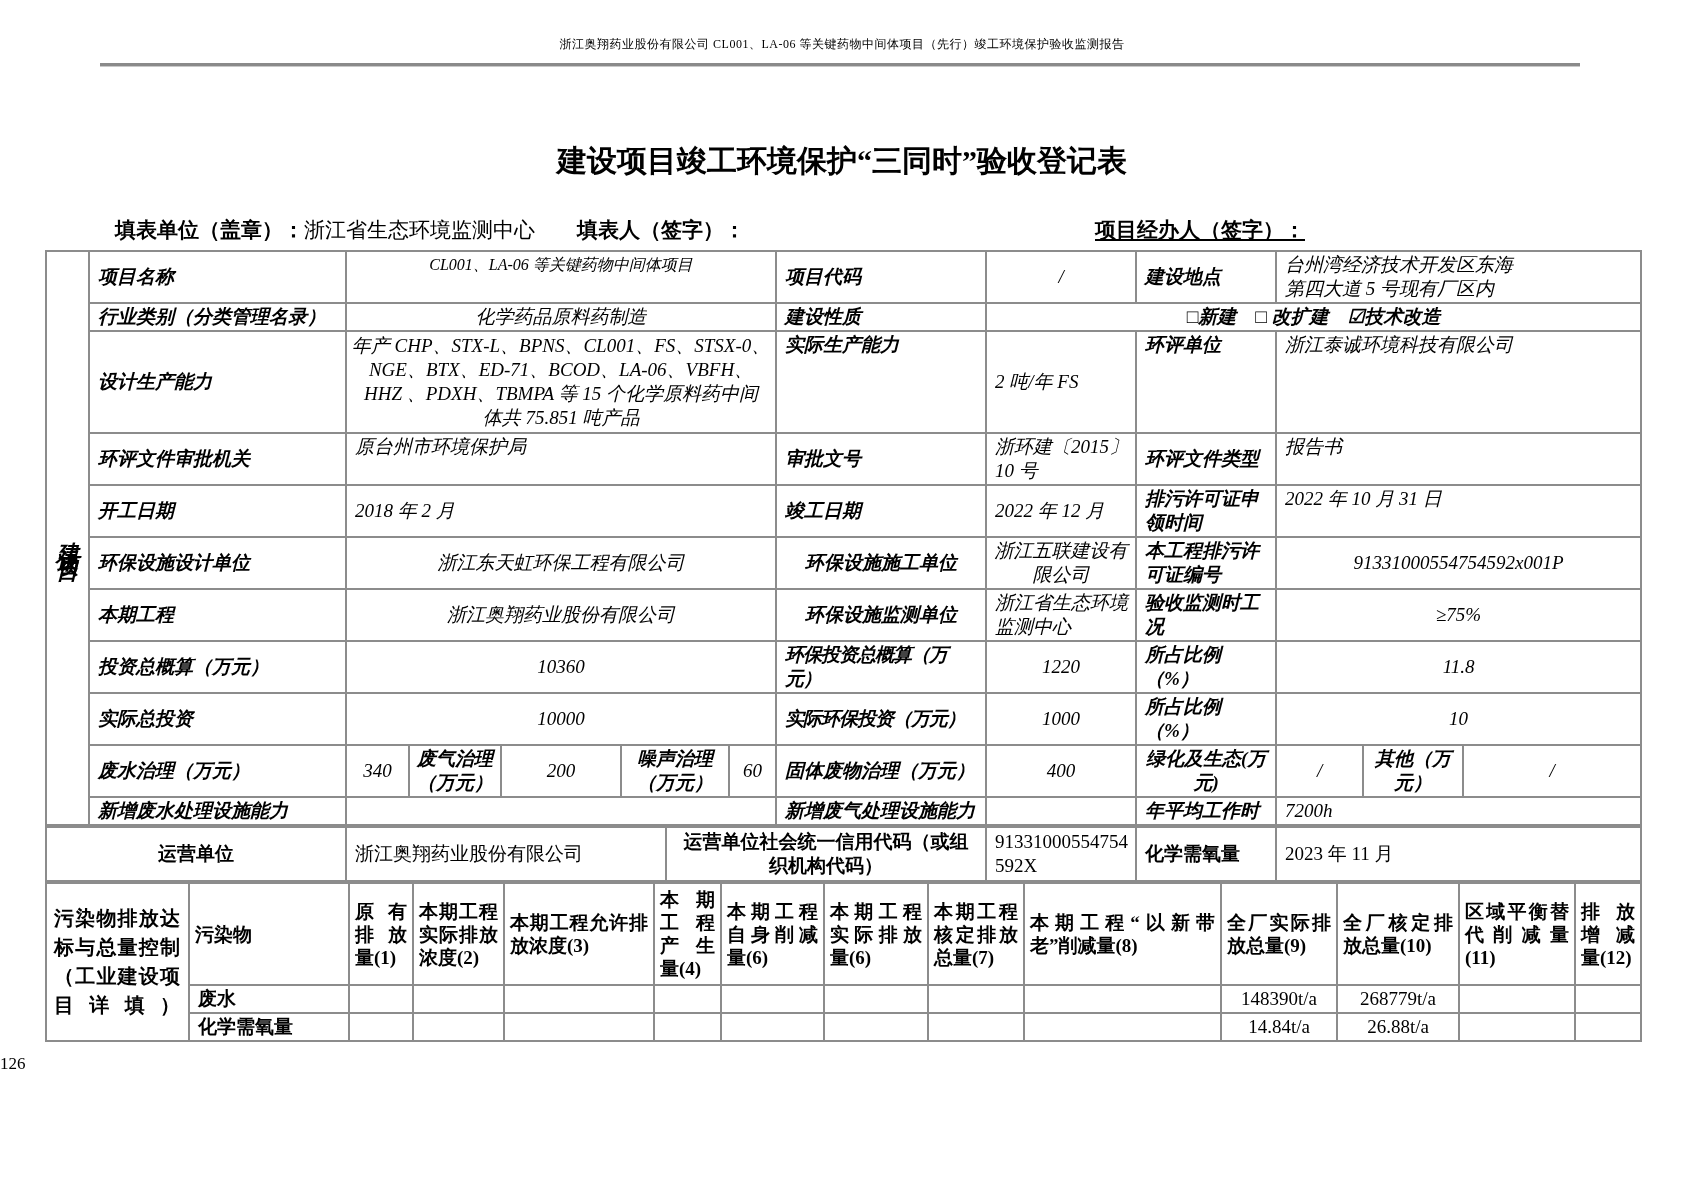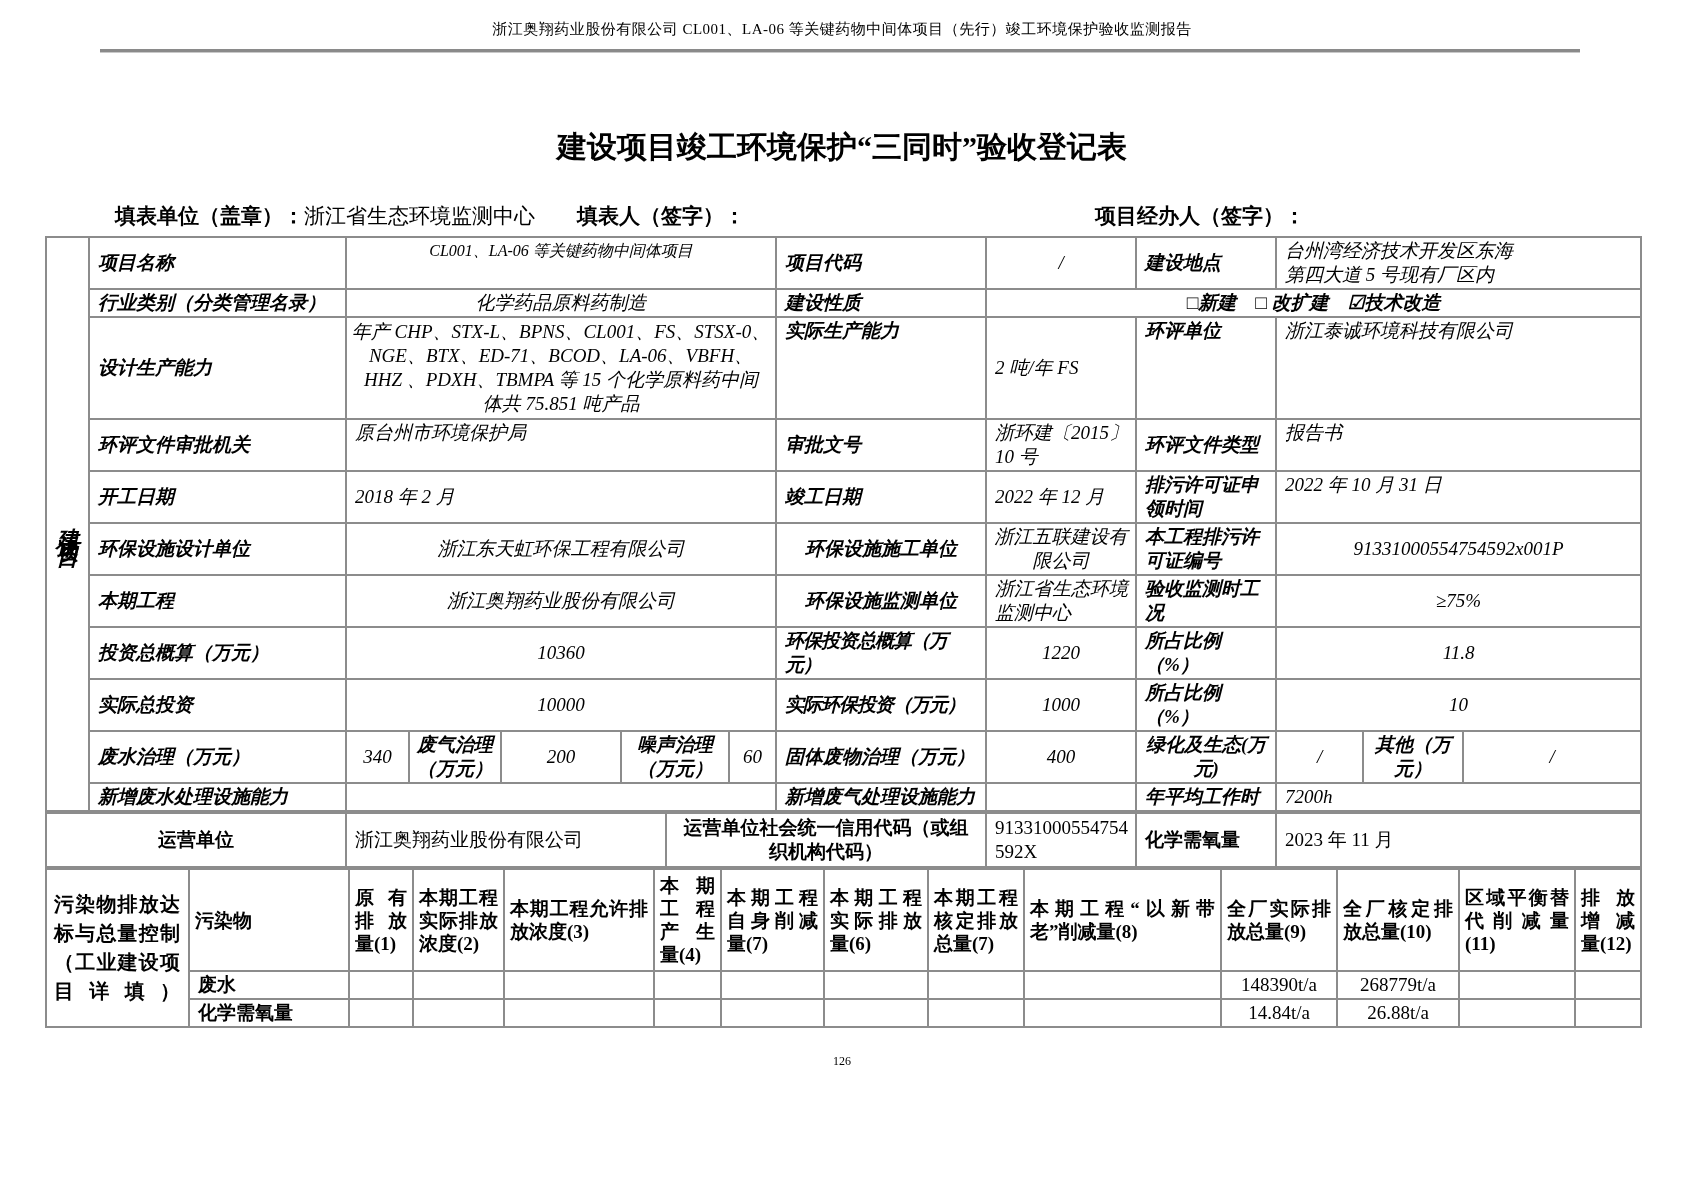--- a/index.html
+++ b/index.html
@@ -1,44 +1,44 @@
 <!DOCTYPE html>
 <html><head>
 <meta charset="utf-8">
 <style>
   * { margin:0; padding:0; box-sizing:border-box; }
   html,body { width:1684px; height:1190px; background:#fff; color:#000;
     font-family:"Liberation Serif","DejaVu Serif",serif; }
-  .doc-header { margin-top:20px; text-align:center; font-size:15px; letter-spacing:0.5px; }
+  .doc-header { margin-top:36px; text-align:center; font-size:12px; letter-spacing:0.5px; }
   .rule { height:4px; background:#8a8a8a; margin:10px 104px 0 100px; border-bottom:1px solid #c9c9c9; }
   .title { margin-top:74px; text-align:center; font-size:30px; font-weight:bold; }
   .meta { margin-top:34px; margin-left:115px; font-size:21px; white-space:nowrap; }
   .meta .b { font-weight:bold; }
   .meta .g1 { margin-left:42px; }
-  .meta .g2 { margin-left:350px; }
+  .meta .g2 { margin-left:350px;text-decoration:underline; }
   table { border-collapse:collapse; table-layout:fixed; width:1595px; margin-left:45px; }
   .tA { margin-top:6px;font-style:italic; }
   td,th { border:2px solid #8c8c8c; font-size:19px; line-height:24px; padding:1px 4px;
     vertical-align:middle; text-align:left; overflow:hidden; font-weight:normal; }
   .lb  { font-weight:bold; text-align:left; padding-left:8px; }
   .lbc { font-weight:bold; text-align:center; }
   .c   { text-align:center; }
   .l   { text-align:left; padding-left:8px; }
   .top { vertical-align:top; }
   .pre { white-space:pre-line; }
   .small { font-size:16px;border-radius:11px; }
   .tight { letter-spacing:-1px; }
   .vert { padding:0; text-align:center; }
   .vtext { writing-mode:vertical-rl; text-orientation:upright; font-weight:bold;
     font-size:22px; letter-spacing:7px; margin:0 auto; display:block; }
   .tC th { font-weight:bold; text-align:justify; text-justify:inter-character;
     padding:2px 5px; line-height:23px; vertical-align:middle; }
   .seclbl { font-weight:bold; font-size:20px; line-height:29px; letter-spacing:1px;
     text-align:justify; text-align-last:justify; text-justify:inter-character; padding:4px 7px; }
-  .pageno { margin-top:26px; text-align:center; font-size:12px; }
+  .pageno { margin-top:12px; text-align:left; font-size:17px; }
 </style>
 </head>
 <body>
 
 <div class="doc-header">浙江奥翔药业股份有限公司 CL001、LA-06 等关键药物中间体项目（先行）竣工环境保护验收监测报告</div>
 <div class="rule"></div>
 <div class="title">建设项目竣工环境保护“三同时”验收登记表</div>
 
 <div class="meta">
   <span class="b">填表单位（盖章）：</span><span>浙江省生态环境监测中心</span><span class="b g1">填表人（签字）：</span><span class="b g2">项目经办人（签字）：</span>
@@ -214,21 +214,21 @@
       <col style="width:66px">
   </colgroup>
   <tbody>
       <tr style="height:102px">
     <td class="seclbl" rowspan="3">污染物排放达标与总量控制（工业建设项目详填）</td>
     <th class="lb" style="text-align:left">污染物</th>
     <th>原有排放量(1)</th>
     <th>本期工程实际排放浓度(2)</th>
     <th>本期工程允许排放浓度(3)</th>
     <th>本期工程产生量(4)</th>
-    <th>本期工程自身削减量(7)</th>
+    <th>本期工程自身削减量(6)</th>
     <th>本期工程实际排放量(6)</th>
     <th>本期工程核定排放总量(7)</th>
     <th>本期工程“以新带老”削减量(8)</th>
     <th>全厂实际排放总量(9)</th>
     <th>全厂核定排放总量(10)</th>
     <th>区域平衡替代削减量(11)</th>
     <th>排放增减量(12)</th>
   </tr>
   <tr style="height:25px">
     <td class="lb">废水</td>

